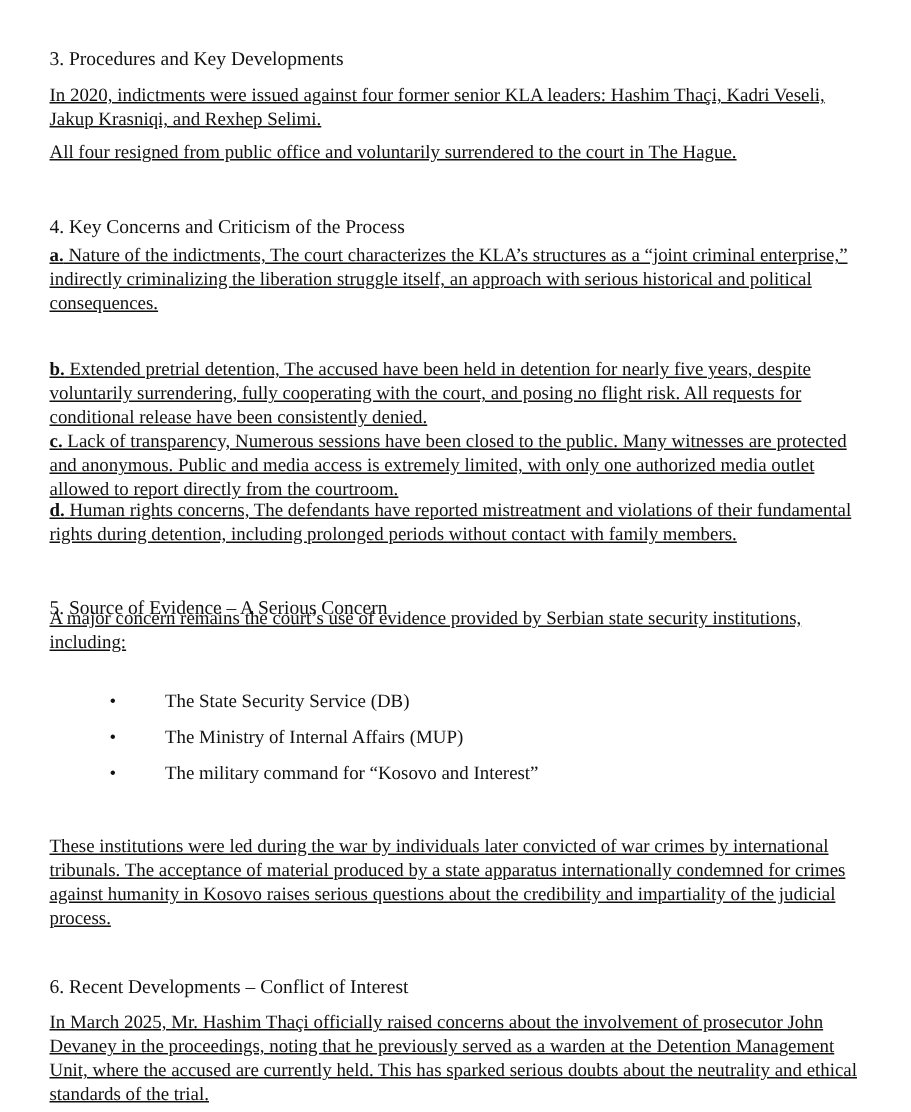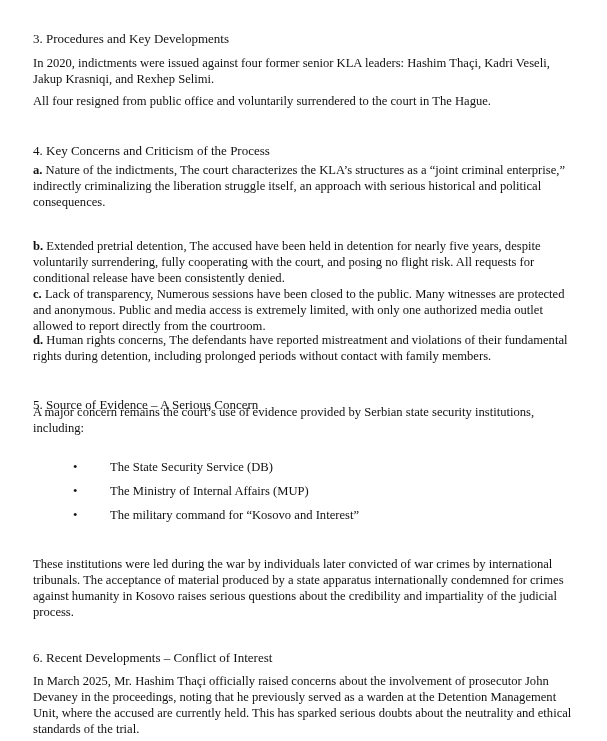--- a/index.html
+++ b/index.html
@@ -28,20 +28,21 @@
       font-size: 13px;
       line-height: 16px;
       white-space: nowrap;
     }
     .p {
       position: absolute;
       left: 0;
       width: 545px;
       font-size: 12.6px;
       line-height: 16px;
+      text-decoration: underline;
     }
     .p b { font-weight: bold; }
     .bul {
       position: absolute;
       left: 0;
       width: 545px;
       font-size: 12.6px;
       line-height: 16px;
       white-space: nowrap;
     }

